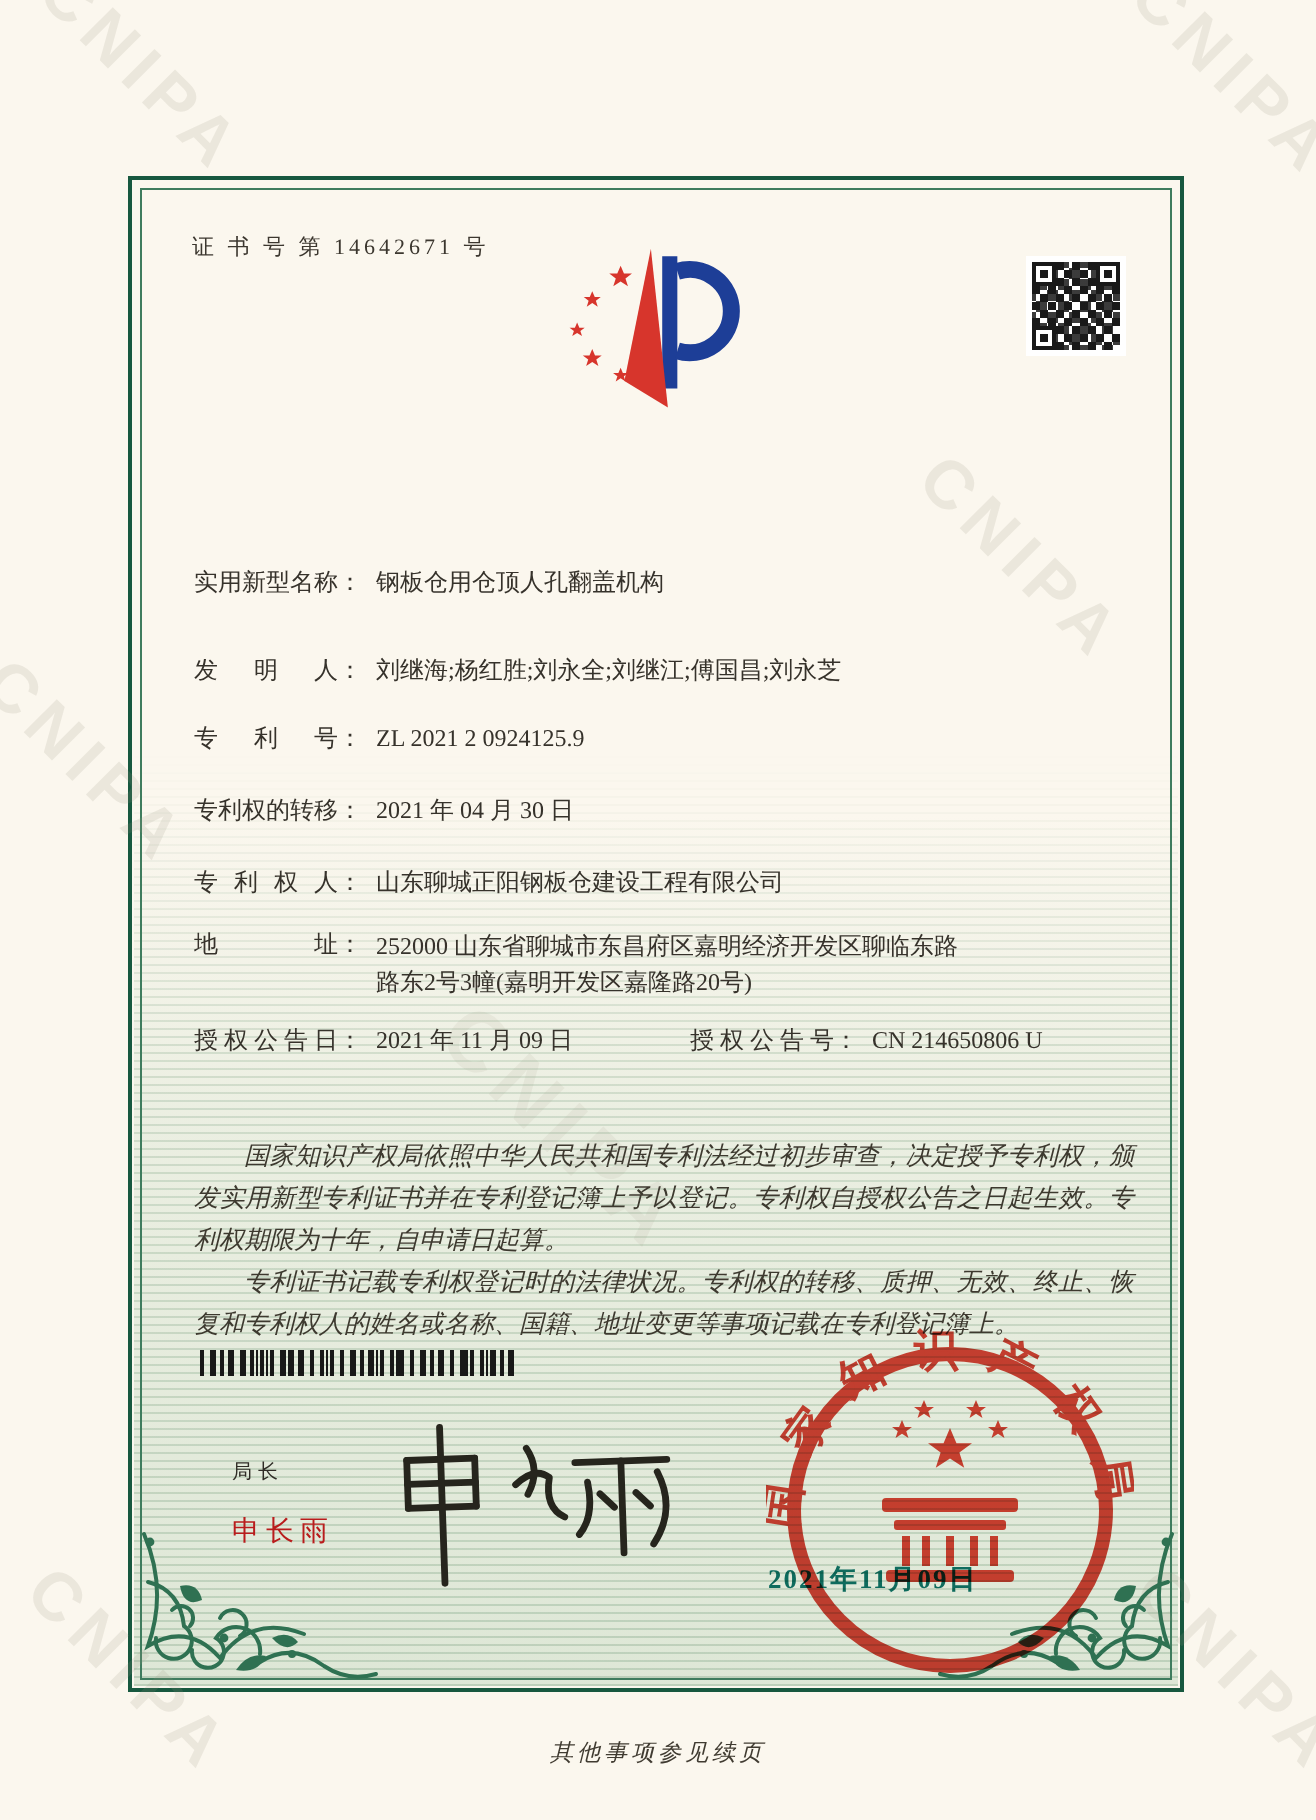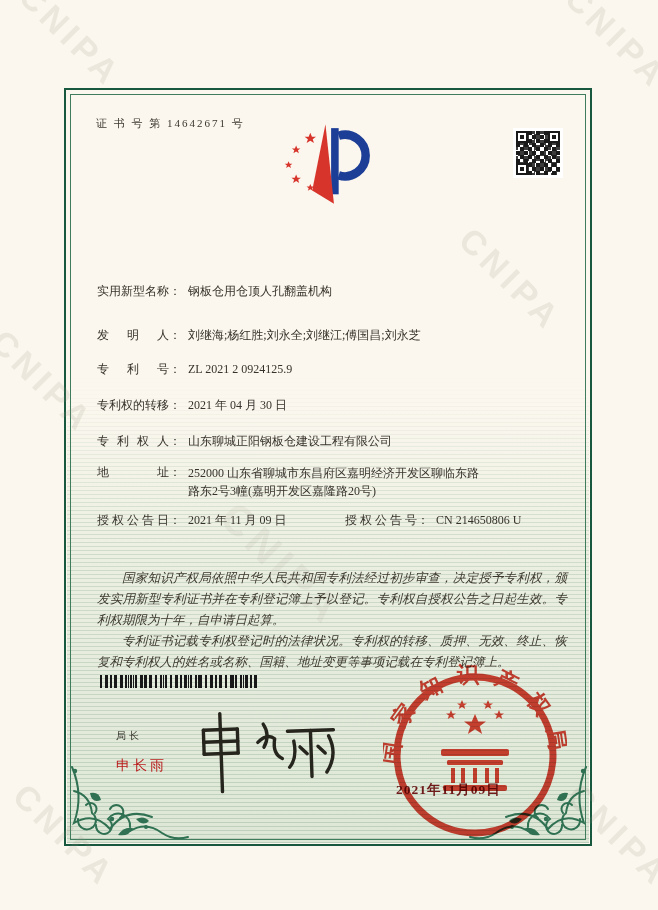--- a/index.html
+++ b/index.html
@@ -53,22 +53,22 @@
         repeating-linear-gradient(90deg,#181818 0 2px,transparent 2px 5px),
         repeating-linear-gradient(90deg,#181818 0 1px,transparent 1px 7px),
         repeating-linear-gradient(90deg,#181818 0 1px,transparent 1px 11px);}
   
   .sig-title{position:absolute;left:116px;top:729px;z-index:6;font-size:10px;letter-spacing:3px;color:#2f2c26;}
   .sig-name{position:absolute;left:116px;top:757px;z-index:6;font-size:14px;letter-spacing:3px;color:#b91c1c;}
   .sig-script{position:absolute;left:188px;top:698px;width:165px;height:100px;z-index:6;}
   
   .seal{position:absolute;left:383px;top:663px;width:184px;height:184px;z-index:8;
         opacity:.95;mix-blend-mode:multiply;}
-  .seal-date{position:absolute;left:396px;top:781px;width:180px;z-index:9;text-align:left;
-        font-size:13.5px;letter-spacing:1px;color:#7f1d1d;font-weight:bold;mix-blend-mode:multiply;}
+  .seal-date{position:absolute;left:384px;top:781px;width:180px;z-index:9;text-align:left;
+        font-size:13.5px;letter-spacing:1px;color:#0f766e;font-weight:bold;mix-blend-mode:multiply;}
   
   .page-info{position:absolute;left:0;right:0;top:822px;z-index:5;text-align:center;font-size:11.5px;letter-spacing:1px;color:#3a362e;}
   .foot-note{position:absolute;left:0;right:0;top:869px;z-index:5;text-align:center;font-size:11.5px;
              font-style:italic;letter-spacing:2px;color:#403b31;}
   
   .orn{position:absolute;top:733px;width:128px;height:110px;z-index:3;}
   .orn-l{left:66px;}
   .orn-r{left:464px;transform:scaleX(-1);}
 </style>
 </head>
@@ -233,14 +233,15 @@
       <rect x="68" y="105" width="4" height="15"></rect>
       <rect x="78" y="105" width="4" height="15"></rect>
       <rect x="90" y="105" width="4" height="15"></rect>
       <rect x="102" y="105" width="4" height="15"></rect>
       <rect x="112" y="105" width="4" height="15"></rect>
       <rect x="60" y="122" width="64" height="6" rx="2"></rect>
     </g>
   </svg>
   <div class="seal-date">2021年11月09日</div>
 
+  <div class="foot-note">其他事项参见续页</div>
 
 </div>
 
 </body></html>

